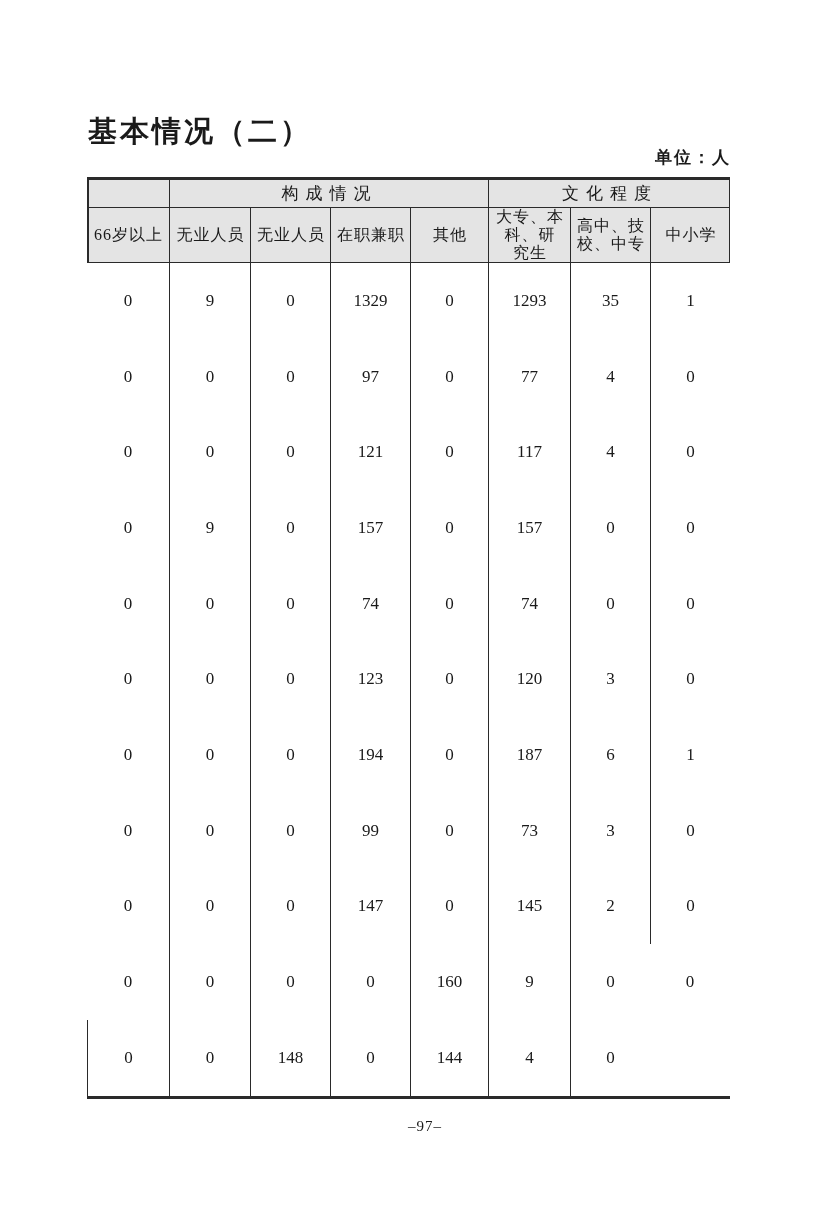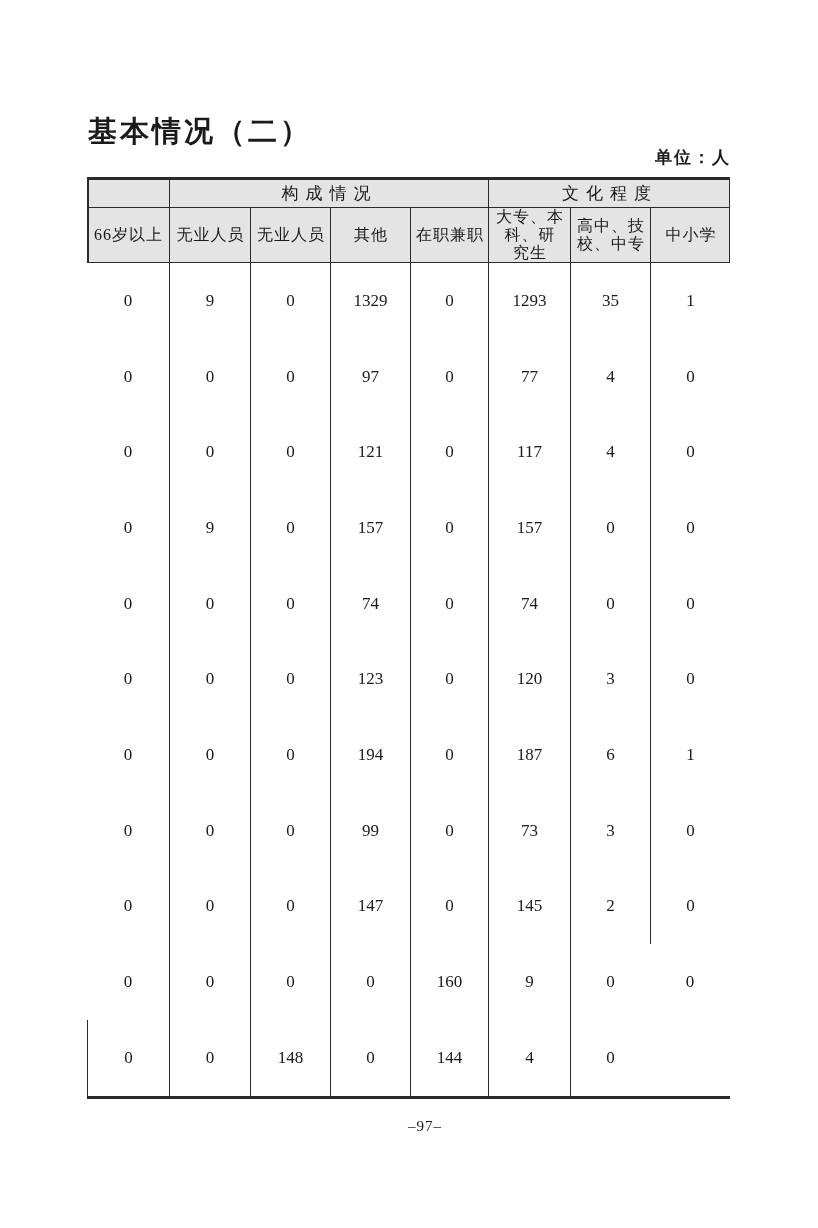--- a/index.html
+++ b/index.html
@@ -78,22 +78,22 @@
     <div class="thead">
       <div class="grid row1">
           <div class="c" style="grid-column: span 1;"></div>
           <div class="c bl" style="grid-column: span 4;">构成情况</div>
           <div class="c bl" style="grid-column: span 3;">文化程度</div>
         </div>
       <div class="grid row2">
           <div class="c">66岁以上</div>
           <div class="c bl">无业人员</div>
           <div class="c bl">无业人员</div>
+          <div class="c bl">在职兼职</div>
           <div class="c bl">其他</div>
-          <div class="c bl">在职兼职</div>
           <div class="c bl">大专、本
 科、研
 究生</div>
           <div class="c bl">高中、技
 校、中专</div>
           <div class="c bl">中小学</div>
         </div>
     </div>
     <div class="grid tbody">
         <div class="c">0</div>

